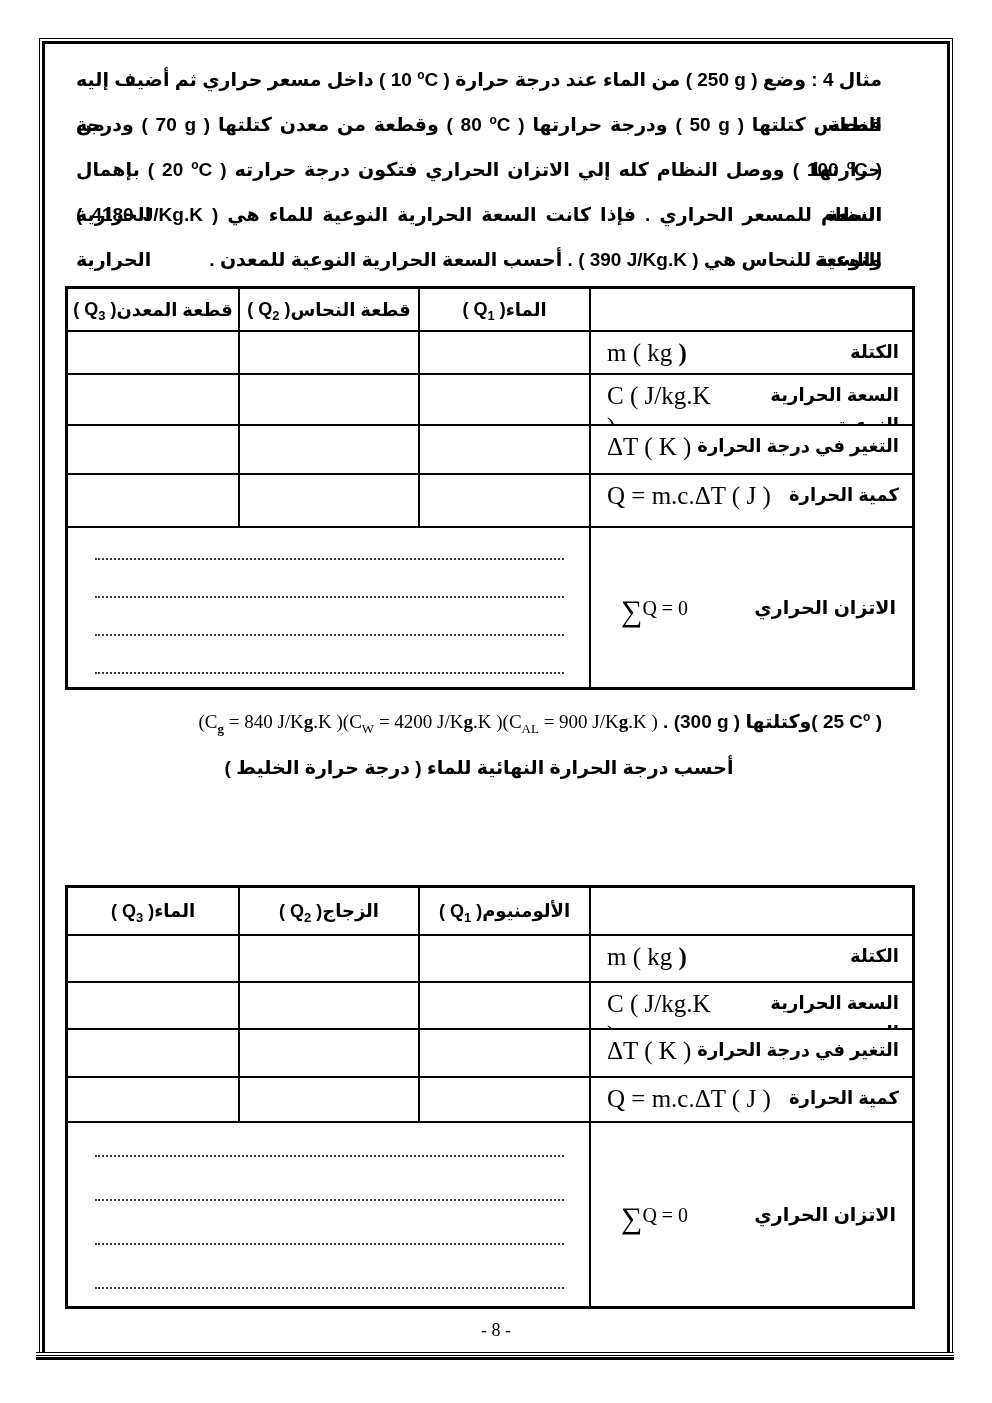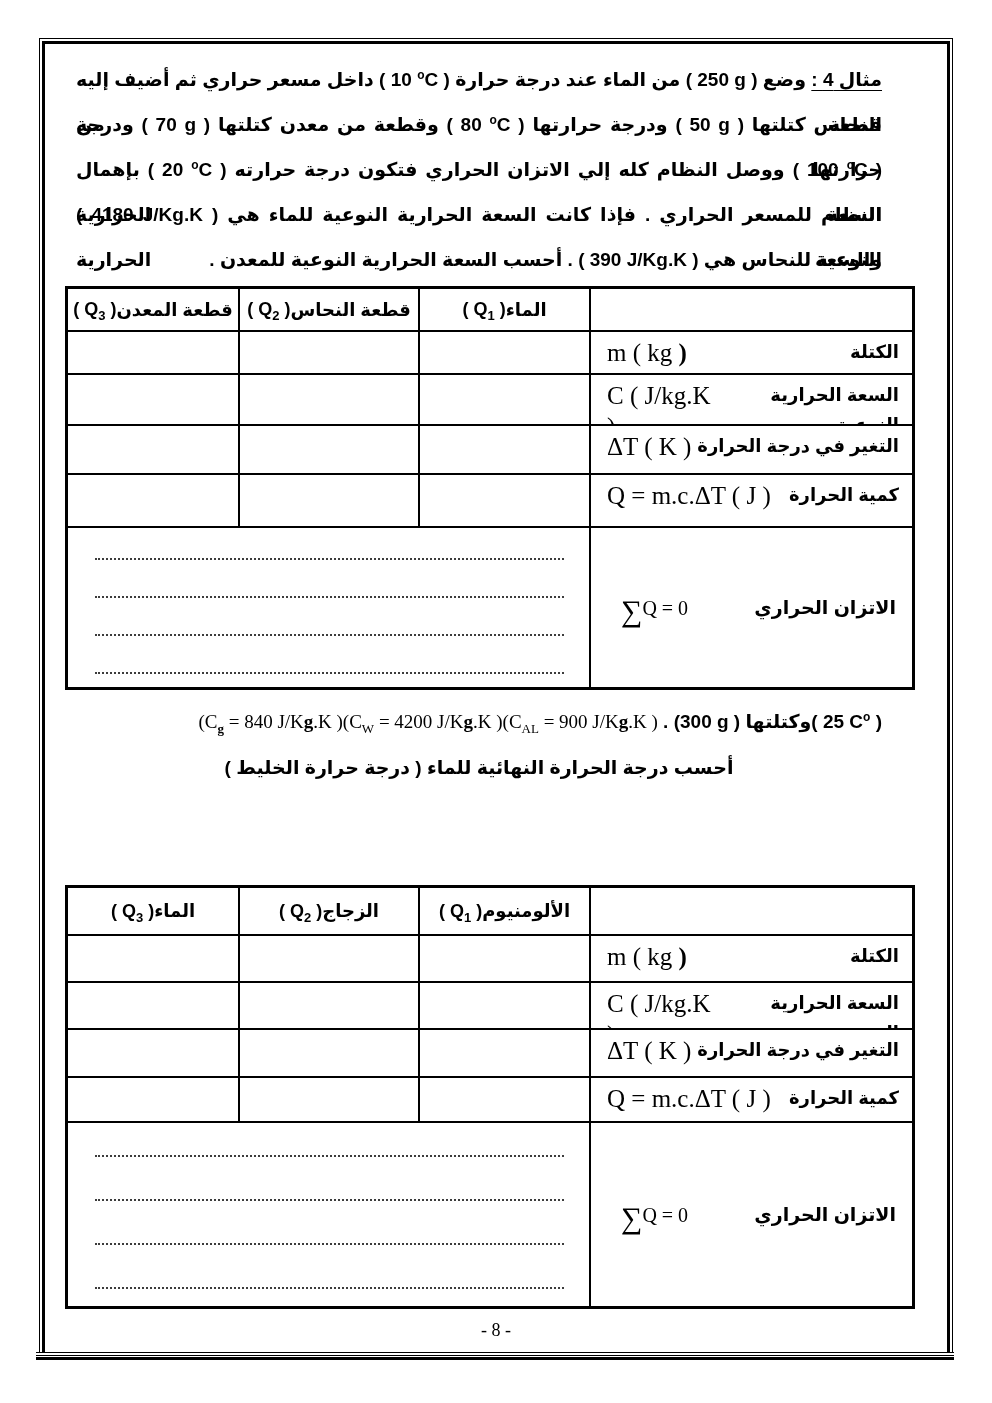--- a/index.html
+++ b/index.html
@@ -17,21 +17,21 @@
   .para { position: absolute; left: 76px; width: 806px; direction: rtl; font-weight: 700; font-size: 19px; }
   .para .line { line-height: 45px; height: 45px; }
   .para2 .line { line-height: 46px; height: 46px; }
   .jline { text-align: justify; text-align-last: justify; }
   .rline { text-align: right; }
   .cline { text-align-last: center; }
   .nowrap { white-space: nowrap; }
 
   sup { font-size: 12px; line-height: 0; }
   sub { font-size: 13px; line-height: 0; }
-  .s-u { text-decoration: underline; text-underline-offset: 4px; margin-top: 20px; }
+  .s-u { text-underline-offset: 4px; margin-top: 20px; }
   .s-ser { font-family: "Liberation Serif", "DejaVu Serif", serif; font-weight: 400; }
   .s-it  { font-family: "Liberation Serif", "DejaVu Serif", serif; font-weight: 400; }
   .s-bold { font-weight: 700; }
   .s-sigma { font-family: "Liberation Serif", "DejaVu Serif", serif; font-weight: 400;
              font-size: 30px; line-height: 0; vertical-align: -6px; }
 
   
   .ttable { position: absolute; left: 65px; width: 850px; display: grid;
             grid-template-columns: 170px 178px 169px 1fr;
             background: #000; gap: 2px; border: 3px solid #000; }

